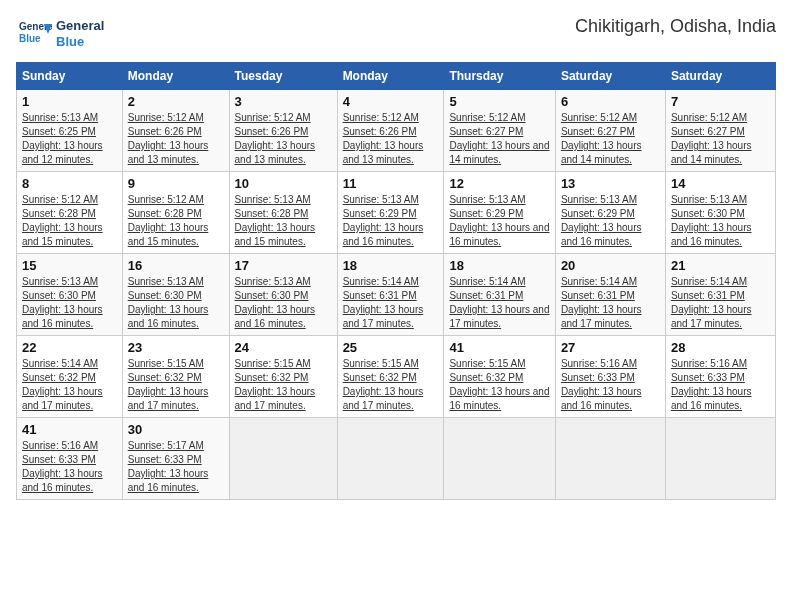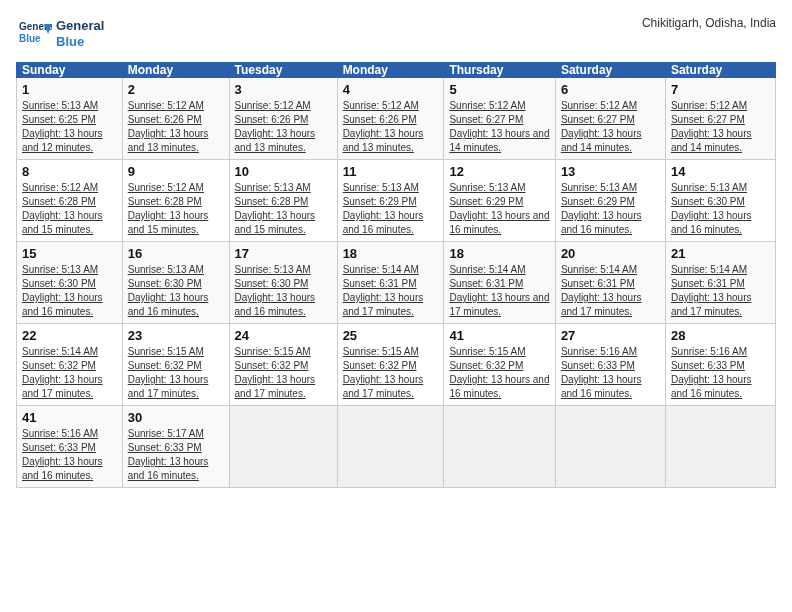--- a/index.html
+++ b/index.html
@@ -33,34 +33,34 @@
     }
     .title-area {
       text-align: right;
     }
     .main-title {
       font-size: 32px;
       font-weight: bold;
       color: #1a3a5c;
     }
     .subtitle {
-      font-size: 12px;
+      font-size: 18px;
       color: #333;
       margin-left: 48px;
     }
     table {
       width: 100%;
       border-collapse: collapse;
       font-size: 10.5px;
     }
     thead tr th {
       background-color: #2a5fac;
       color: #fff;
       text-align: left;
-      padding: 0 5px;
+      padding: 6px 5px;
       font-size: 12px;
       font-weight: bold;
       border: 1px solid #2a5fac;
     }
     tbody tr td {
       border: 1px solid #ccc;
       padding: 4px 5px;
       vertical-align: top;
       background: #fff;
       min-height: 70px;

